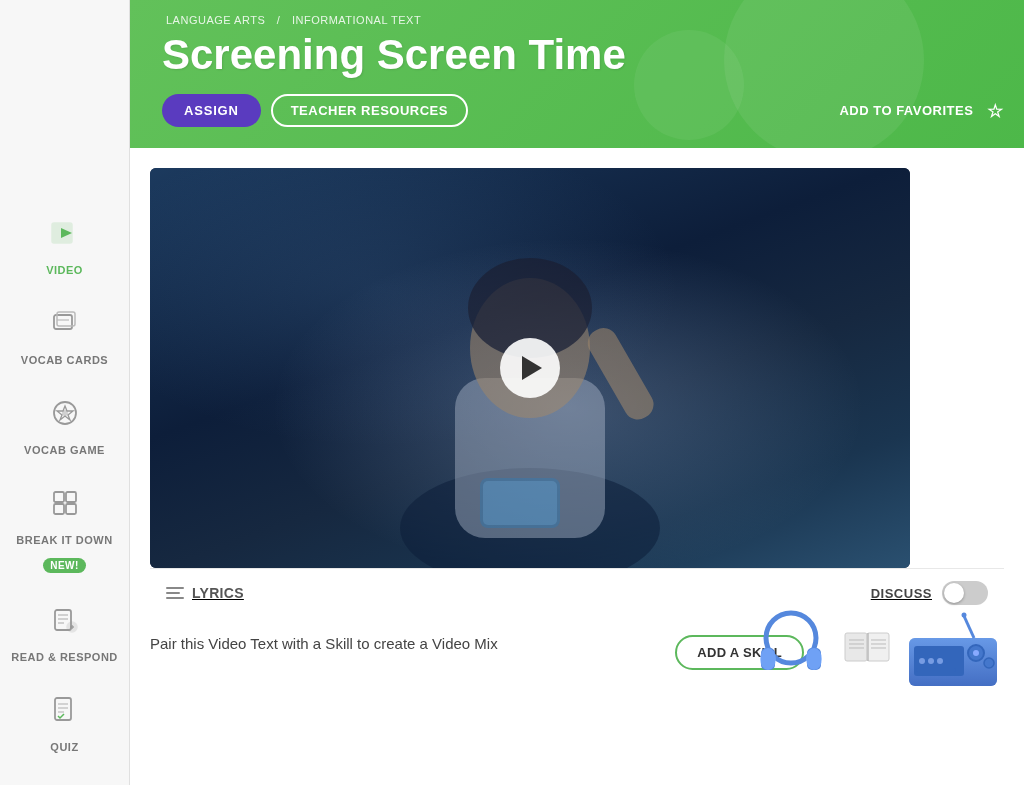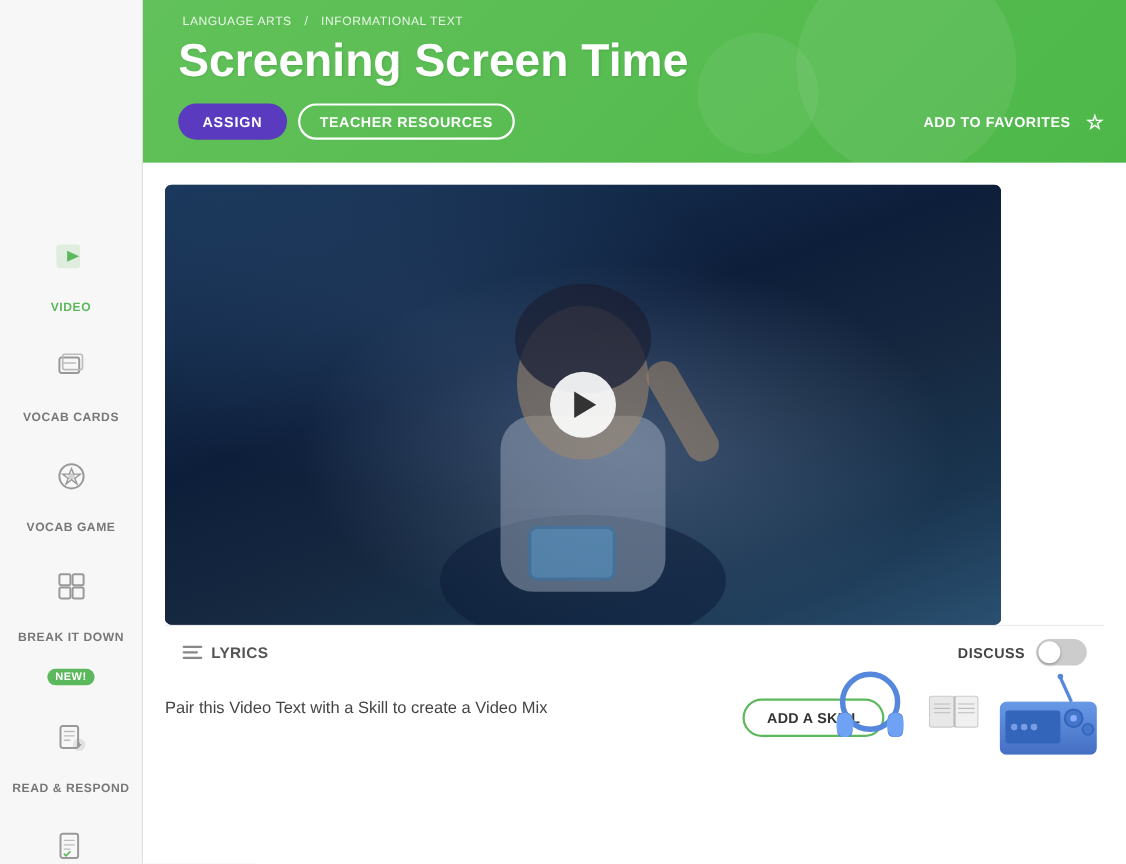--- a/index.html
+++ b/index.html
@@ -98,21 +98,21 @@
       align-items: center;
       padding: 14px 10px;
       width: 100%;
       cursor: pointer;
       color: #777;
       font-size: 11px;
       font-weight: 700;
       letter-spacing: 0.5px;
       text-transform: uppercase;
       text-align: center;
-      gap: 22px;
+      gap: 12px;
       position: relative;
     }
 
     .sidebar-item.active {
       color: #5cb85c;
     }
 
     .sidebar-item .icon-box {
       width: 38px;
       height: 38px;
@@ -203,20 +203,21 @@
       margin-left: 4px;
     }
 
     
     .video-bar {
       display: flex;
       align-items: center;
       justify-content: space-between;
       padding: 12px 16px;
       border-top: 1px solid #e8e8e8;
+      text-decoration: underline;
     }
 
     .lyrics-btn {
       display: flex;
       align-items: center;
       gap: 8px;
       color: #555;
       font-size: 14px;
       font-weight: 600;
       cursor: pointer;

